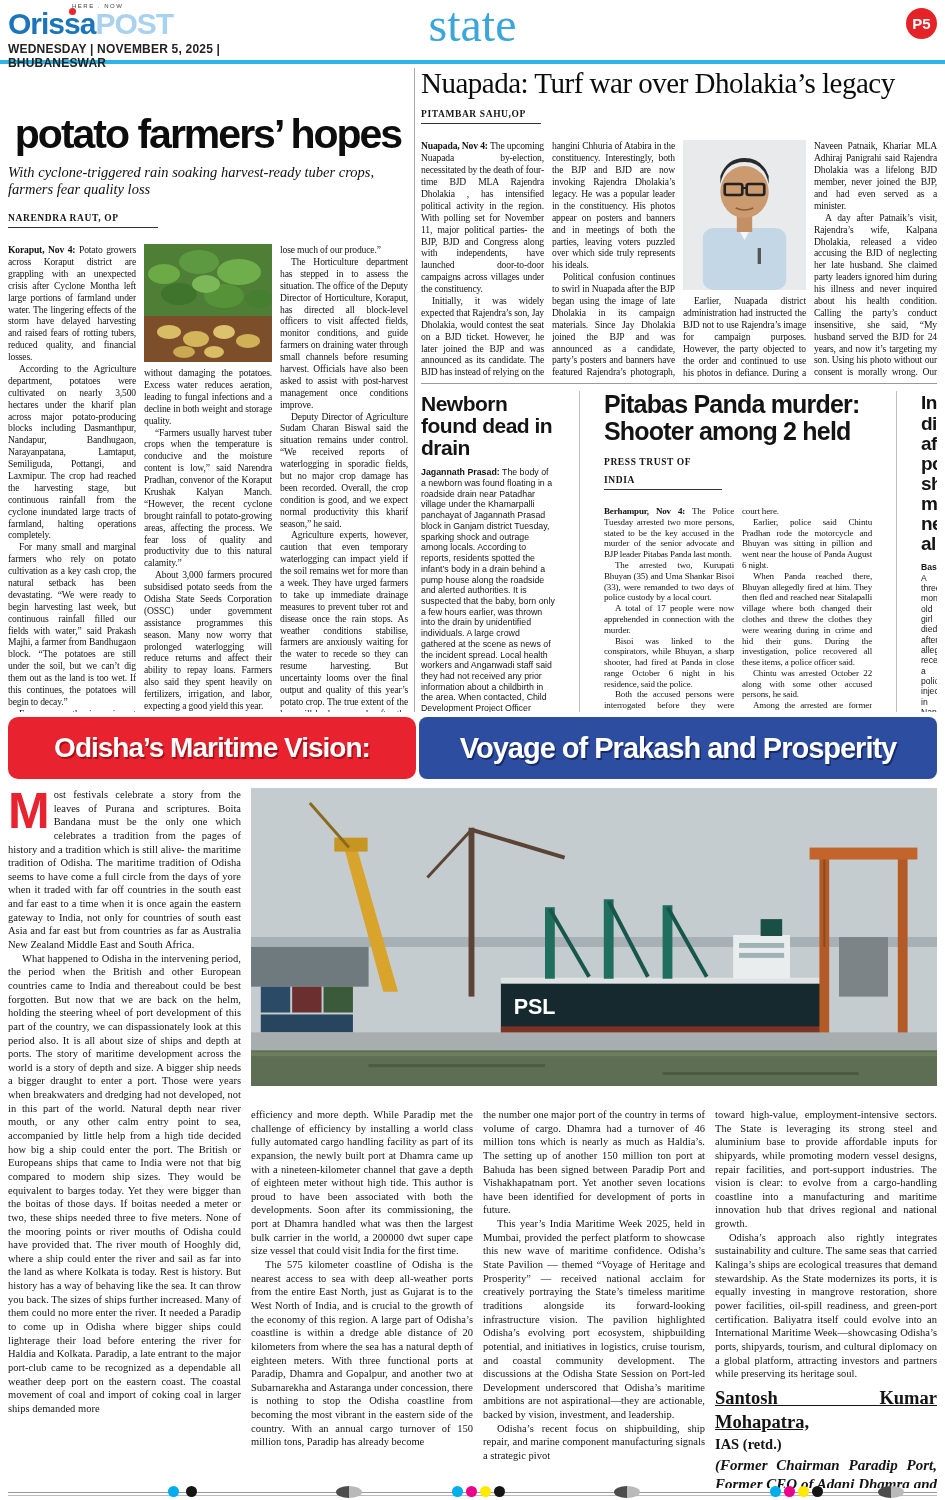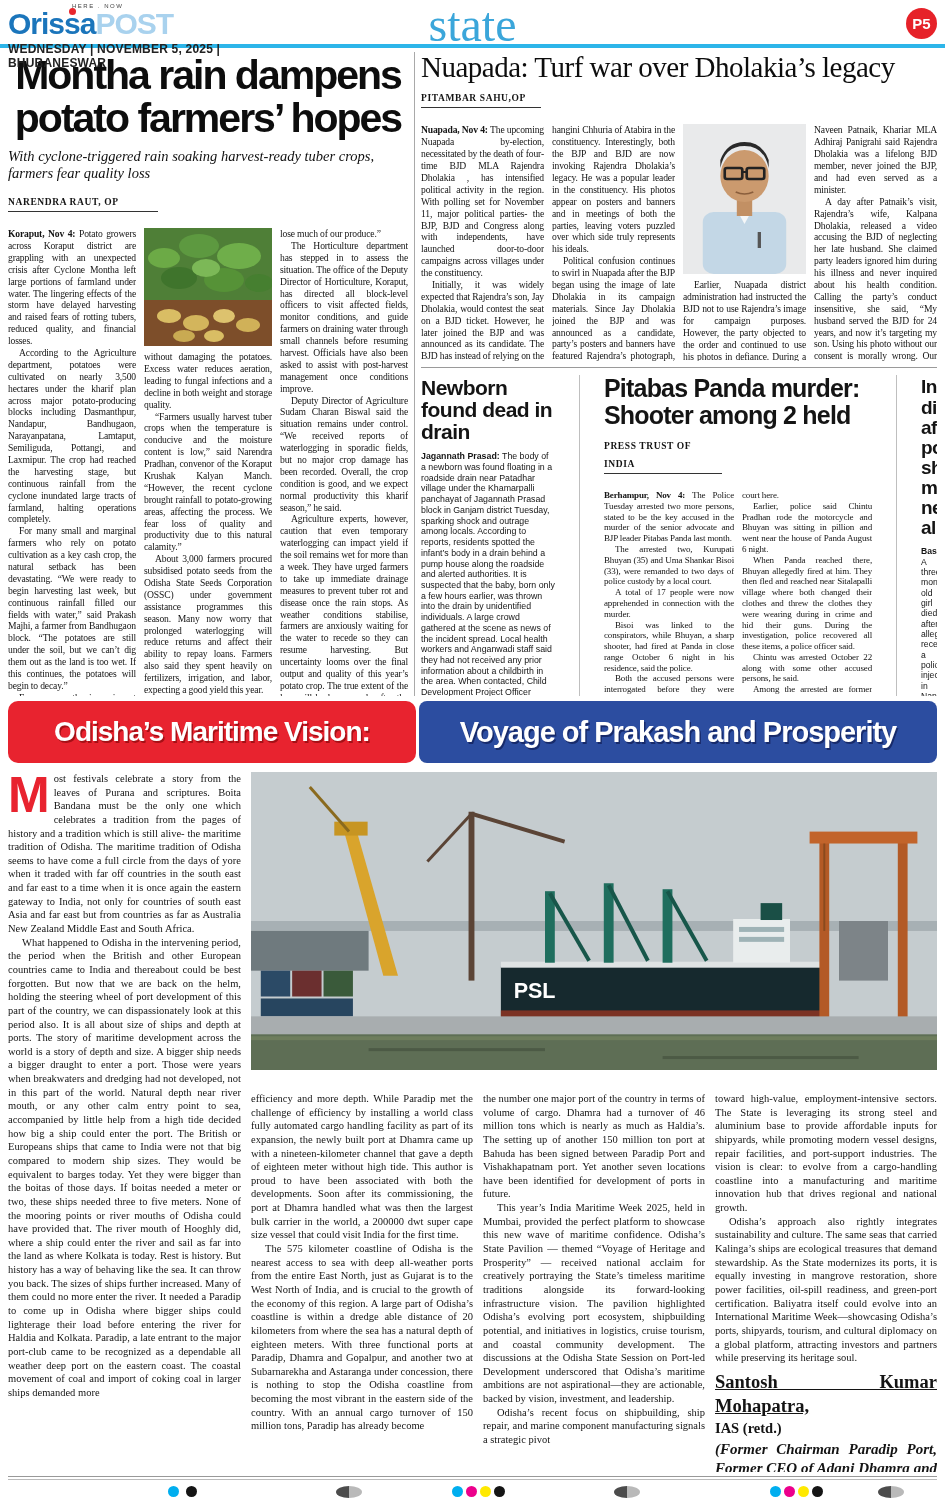--- a/index.html
+++ b/index.html
@@ -1,21 +1,21 @@
 <!DOCTYPE html>
 <html><head>
 <meta charset="utf-8">
 <style>
   * { margin:0; padding:0; box-sizing:border-box; }
   html,body { background:#fff; }
   .page { position:relative; width:945px; height:1500px; margin:0 auto; background:#fff;
           font-family:"Liberation Serif", serif; color:#141414; overflow:hidden; }
 
   
-  .masthead { position:relative; height:44px; padding:3px 8px 0; }
+  .masthead { position:relative; height:60px; padding:3px 8px 0; }
   .logo-block { position:relative; width:260px; }
   .tagline { font-family:"Liberation Sans", sans-serif; font-size:6px; letter-spacing:1.5px; color:#444; margin-left:64px; }
   .logo { position:relative; font-family:"Liberation Sans", sans-serif; font-weight:800; font-size:30px; line-height:1; letter-spacing:-1px; }
   .logo-orissa { color:#1b75bb; }
   .logo-post { color:#a9d2ee; }
   .logo-dot { position:absolute; left:61px; top:-1px; width:7px; height:7px; border-radius:50%; background:#e8262c; }
   .dateline { font-family:"Liberation Sans", sans-serif; font-size:12px; font-weight:700; color:#222; letter-spacing:.2px; margin-top:3px; }
   .section-name { position:absolute; left:0; right:0; top:0; text-align:center; font-family:"Liberation Serif", serif;
                   font-size:48px; line-height:1.05; color:#3ba6da; font-weight:400; }
   .page-badge { position:absolute; right:8px; top:8px; width:31px; height:31px; border-radius:50%; background:#e62229;
@@ -118,21 +118,21 @@
     </div>
     <div class="section-name">state</div>
     <div class="page-badge">P5</div>
   </header>
   <div class="cyan-rule"></div>
 
   <main class="top-grid">
 
     <section class="potato">
       <h1>
-        <span>Montha rain dampens</span><br>
+        <br>
         <span>potato farmers’ hopes</span>
       </h1>
       <div class="standfirst">With cyclone-triggered rain soaking harvest-ready tuber crops, farmers fear quality loss</div>
       <div class="byline-wrap">
         <span class="byline">NARENDRA RAUT, OP</span>
       </div>
       <div class="cols">
         <div class="col">
           <p><strong class="lead-in">Koraput, Nov 4:</strong><span> Potato growers across Koraput district are grappling with an unexpected crisis after Cyclone Montha left large portions of farmland under water. The lingering effects of the storm have delayed harvesting and raised fears of rotting tubers, reduced quality, and financial losses.</span></p>
           <div class="plist">

